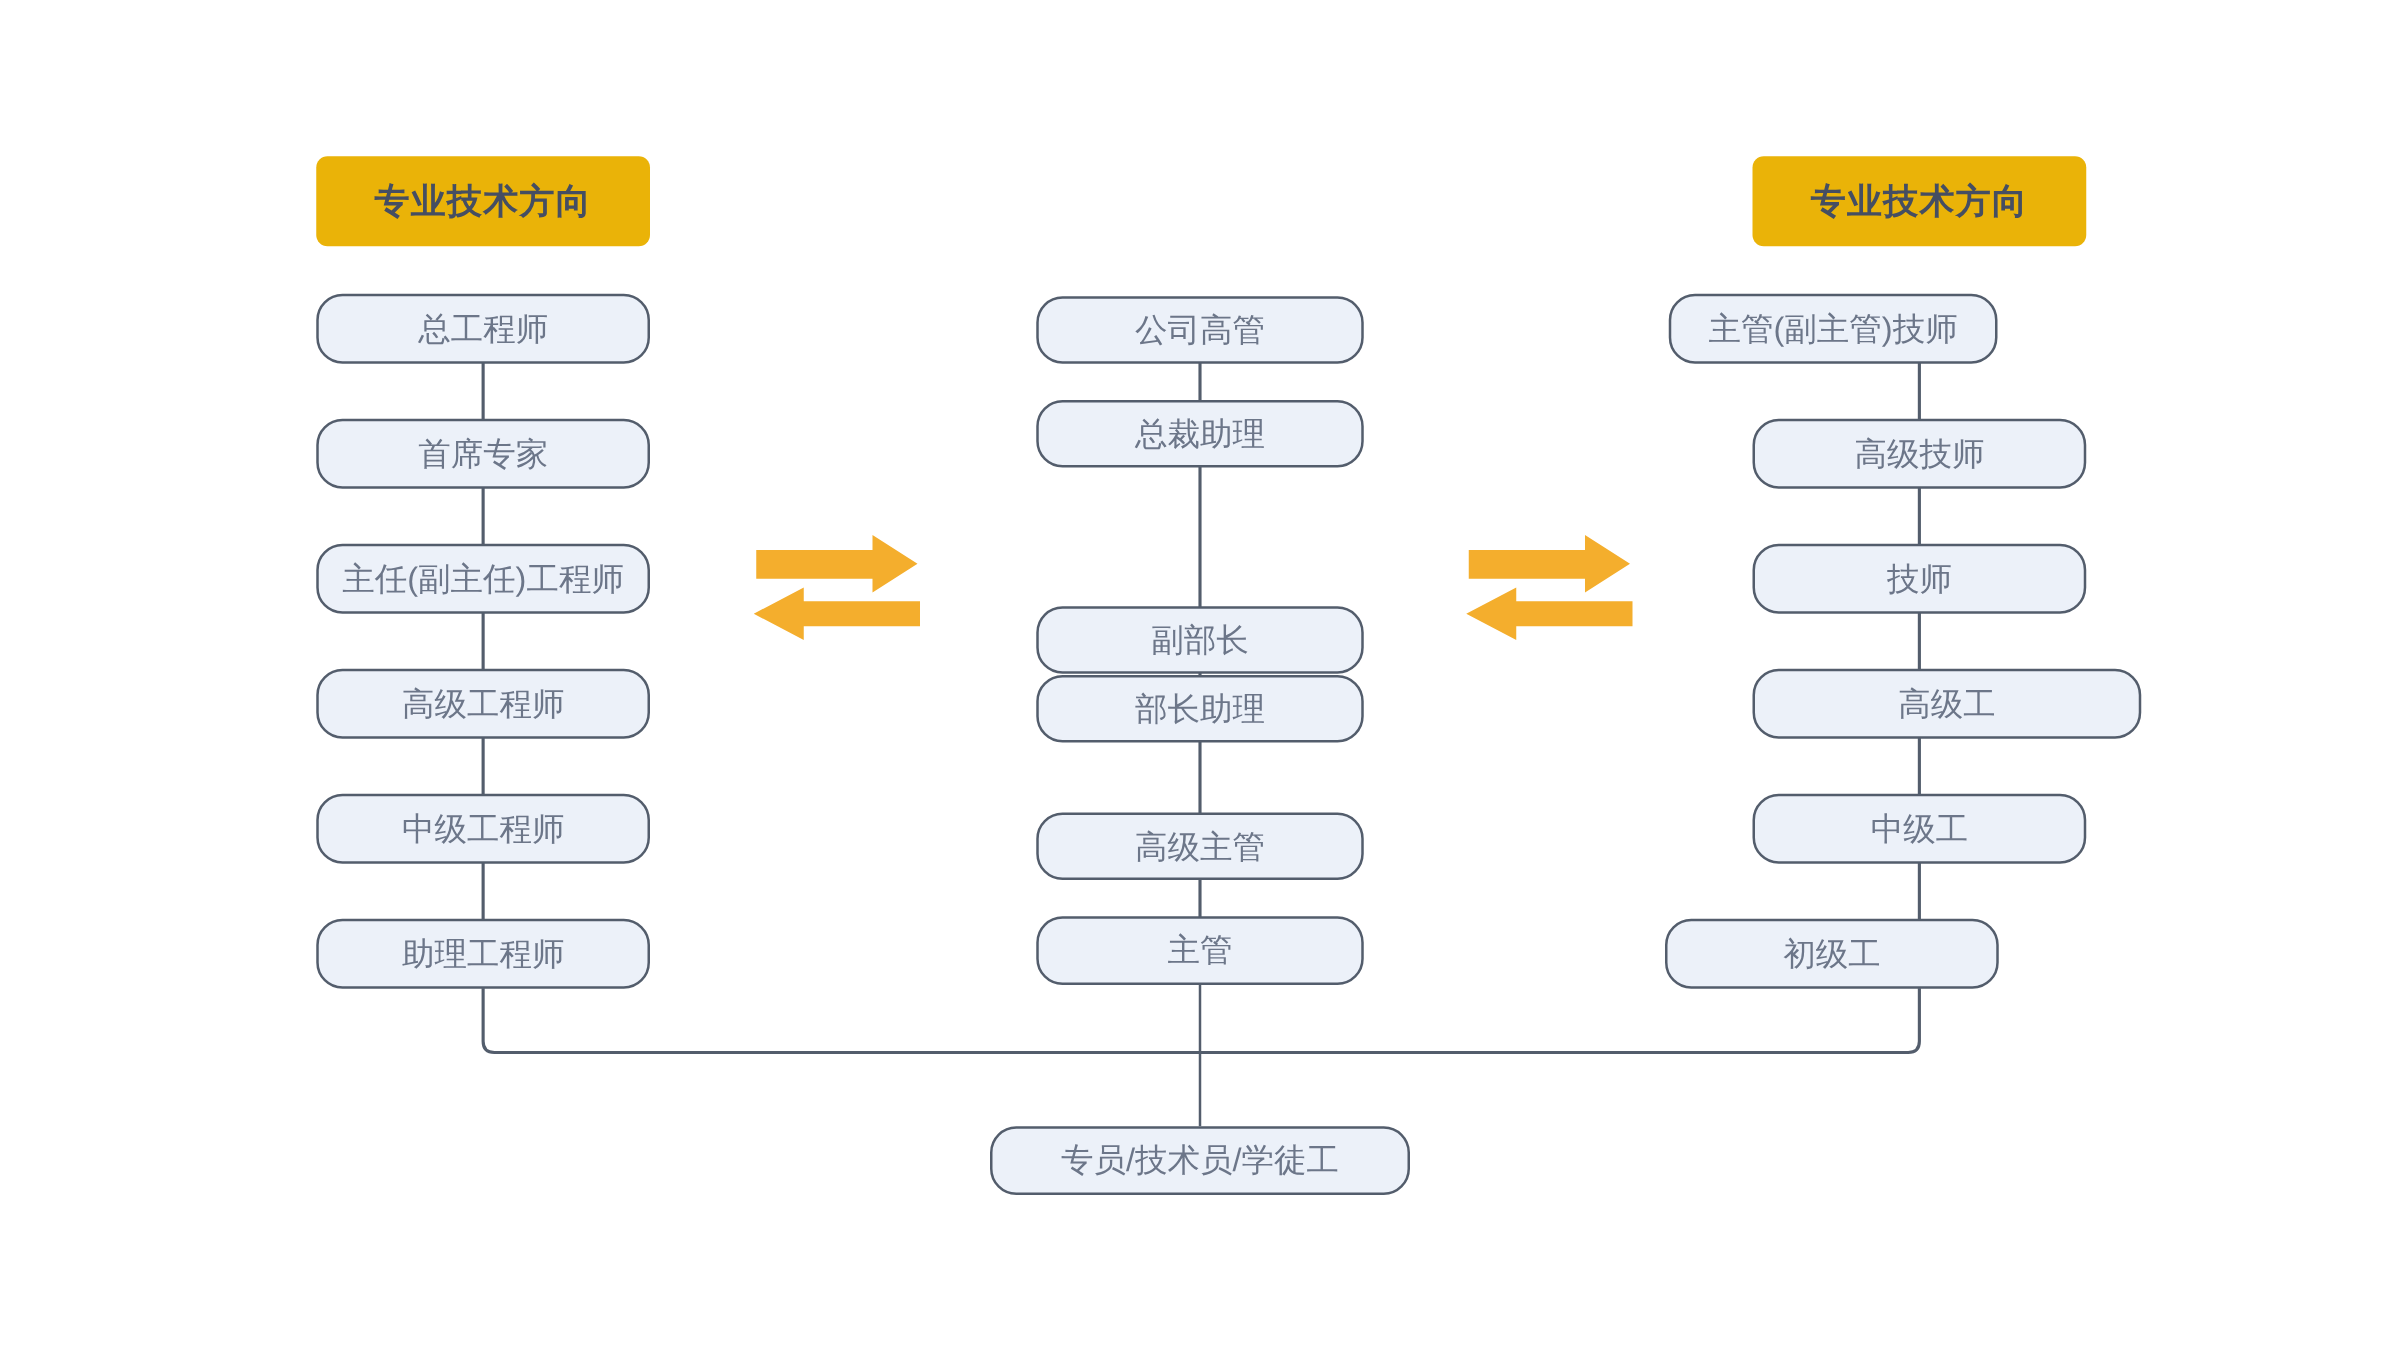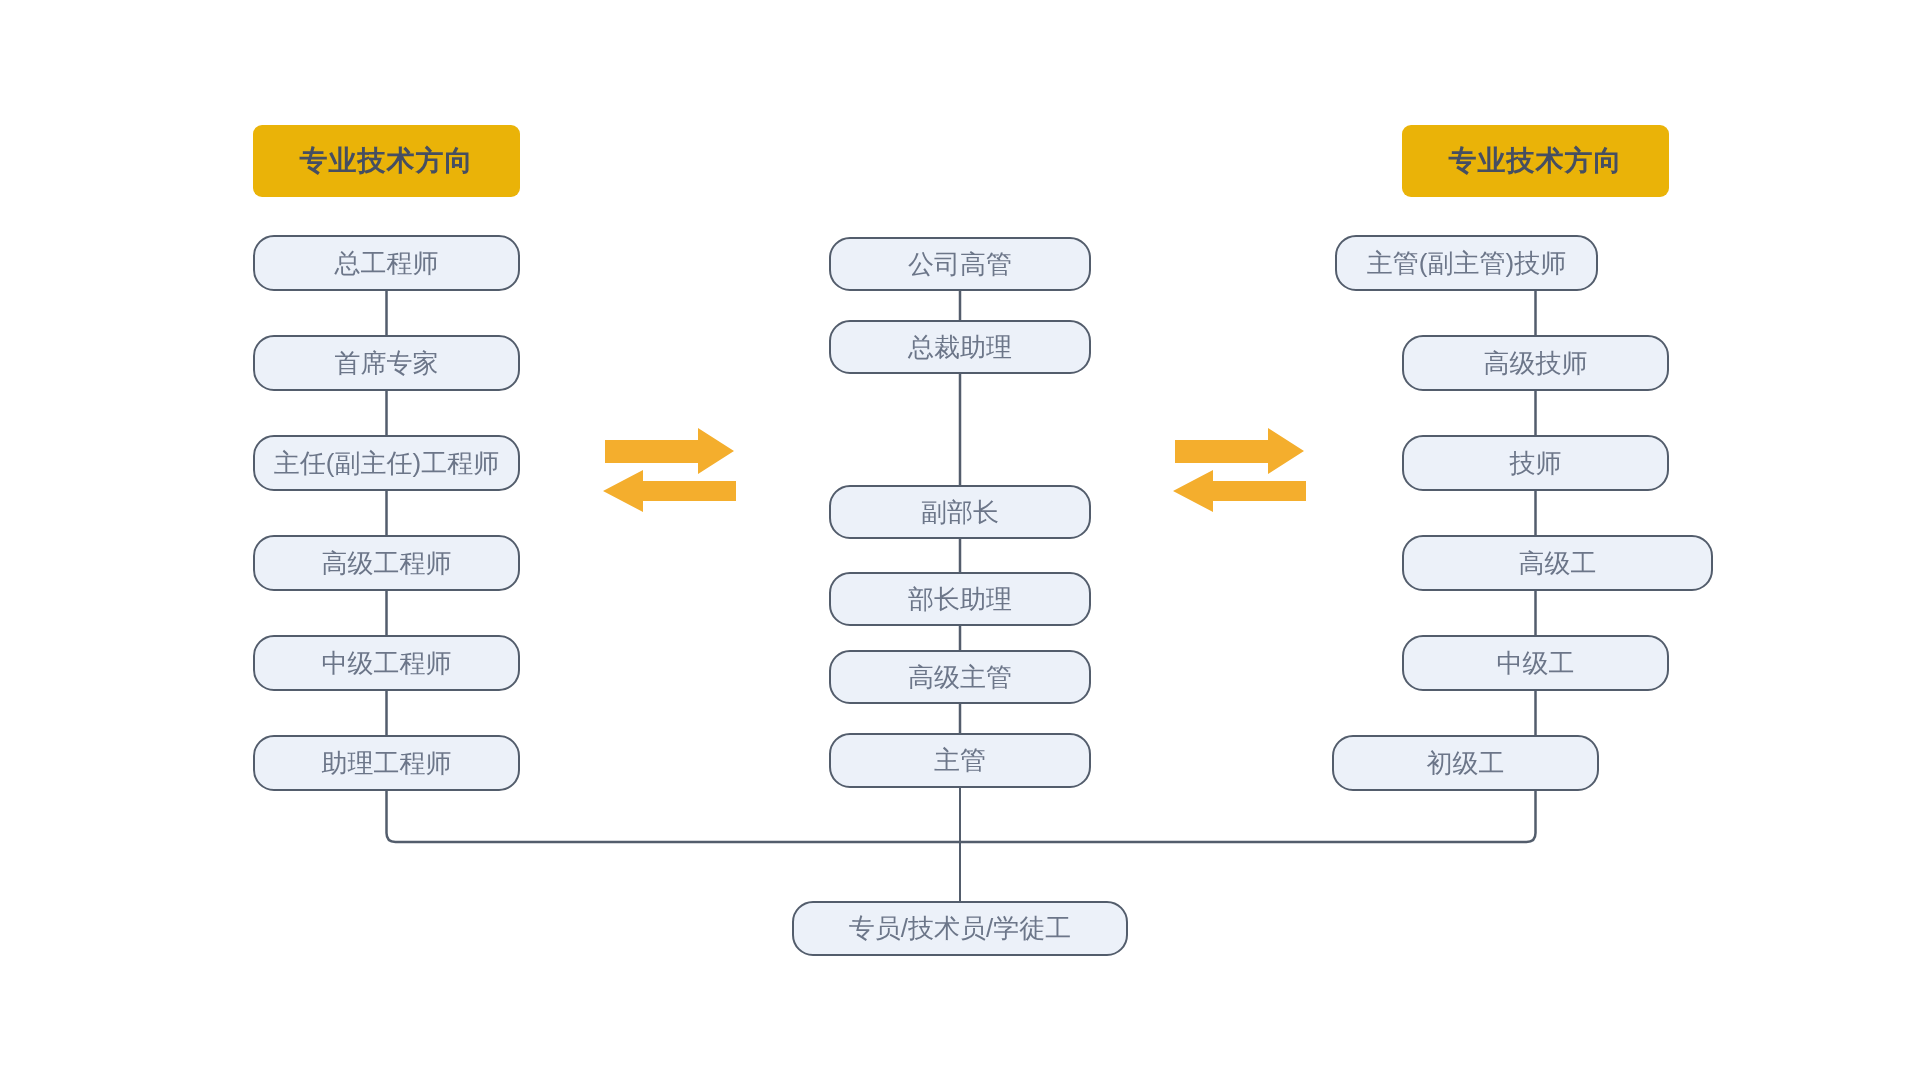--- a/index.html
+++ b/index.html
@@ -49,21 +49,21 @@
   <div class="box" style="left:253px;top:235px;width:267px;height:56px">总工程师</div>
   <div class="box" style="left:253px;top:335px;width:267px;height:56px">首席专家</div>
   <div class="box" style="left:253px;top:435px;width:267px;height:56px">主任(副主任)工程师</div>
   <div class="box" style="left:253px;top:535px;width:267px;height:56px">高级工程师</div>
   <div class="box" style="left:253px;top:635px;width:267px;height:56px">中级工程师</div>
   <div class="box" style="left:253px;top:735px;width:267px;height:56px">助理工程师</div>
 
   <div class="box" style="left:829px;top:237px;width:262px;height:54px">公司高管</div>
   <div class="box" style="left:829px;top:320px;width:262px;height:54px">总裁助理</div>
   <div class="box" style="left:829px;top:485px;width:262px;height:54px">副部长</div>
-  <div class="box" style="left:829px;top:572px;width:262px;height:54px">部长助理</div>
+  <div class="box" style="left:829px;top:540px;width:262px;height:54px">部长助理</div>
   <div class="box" style="left:829px;top:650px;width:262px;height:54px">高级主管</div>
   <div class="box" style="left:829px;top:733px;width:262px;height:55px">主管</div>
 
   <div class="box" style="left:1335px;top:235px;width:263px;height:56px">主管(副主管)技师</div>
   <div class="box" style="left:1402px;top:335px;width:267px;height:56px">高级技师</div>
   <div class="box" style="left:1402px;top:435px;width:267px;height:56px">技师</div>
   <div class="box" style="left:1402px;top:535px;width:311px;height:56px">高级工</div>
   <div class="box" style="left:1402px;top:635px;width:267px;height:56px">中级工</div>
   <div class="box" style="left:1332px;top:735px;width:267px;height:56px">初级工</div>
 

